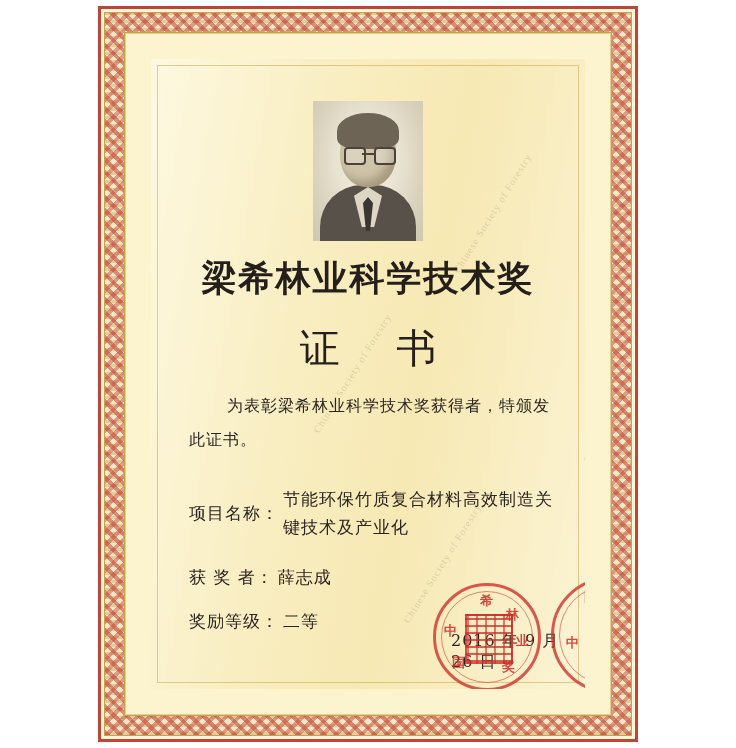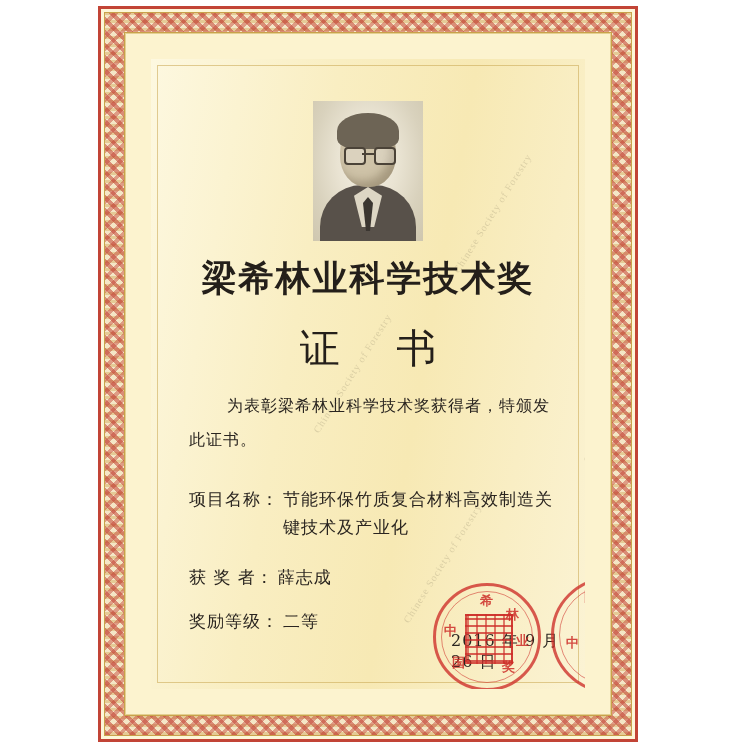--- a/index.html
+++ b/index.html
@@ -233,21 +233,21 @@
   .fields {
     position: absolute;
     left: 38px;
     right: 30px;
     top: 426px;
     font-family: "DejaVu Serif", "Liberation Serif", serif;
     color: #2a2520;
   }
   .field-row {
     display: flex;
-    align-items: flex-start;
+    align-items: center;
     margin-bottom: 16px;
     font-size: 17px;
     line-height: 28px;
     letter-spacing: 1px;
   }
   .field-label {
     flex: 0 0 auto;
     white-space: nowrap;
   }
   .field-value {

